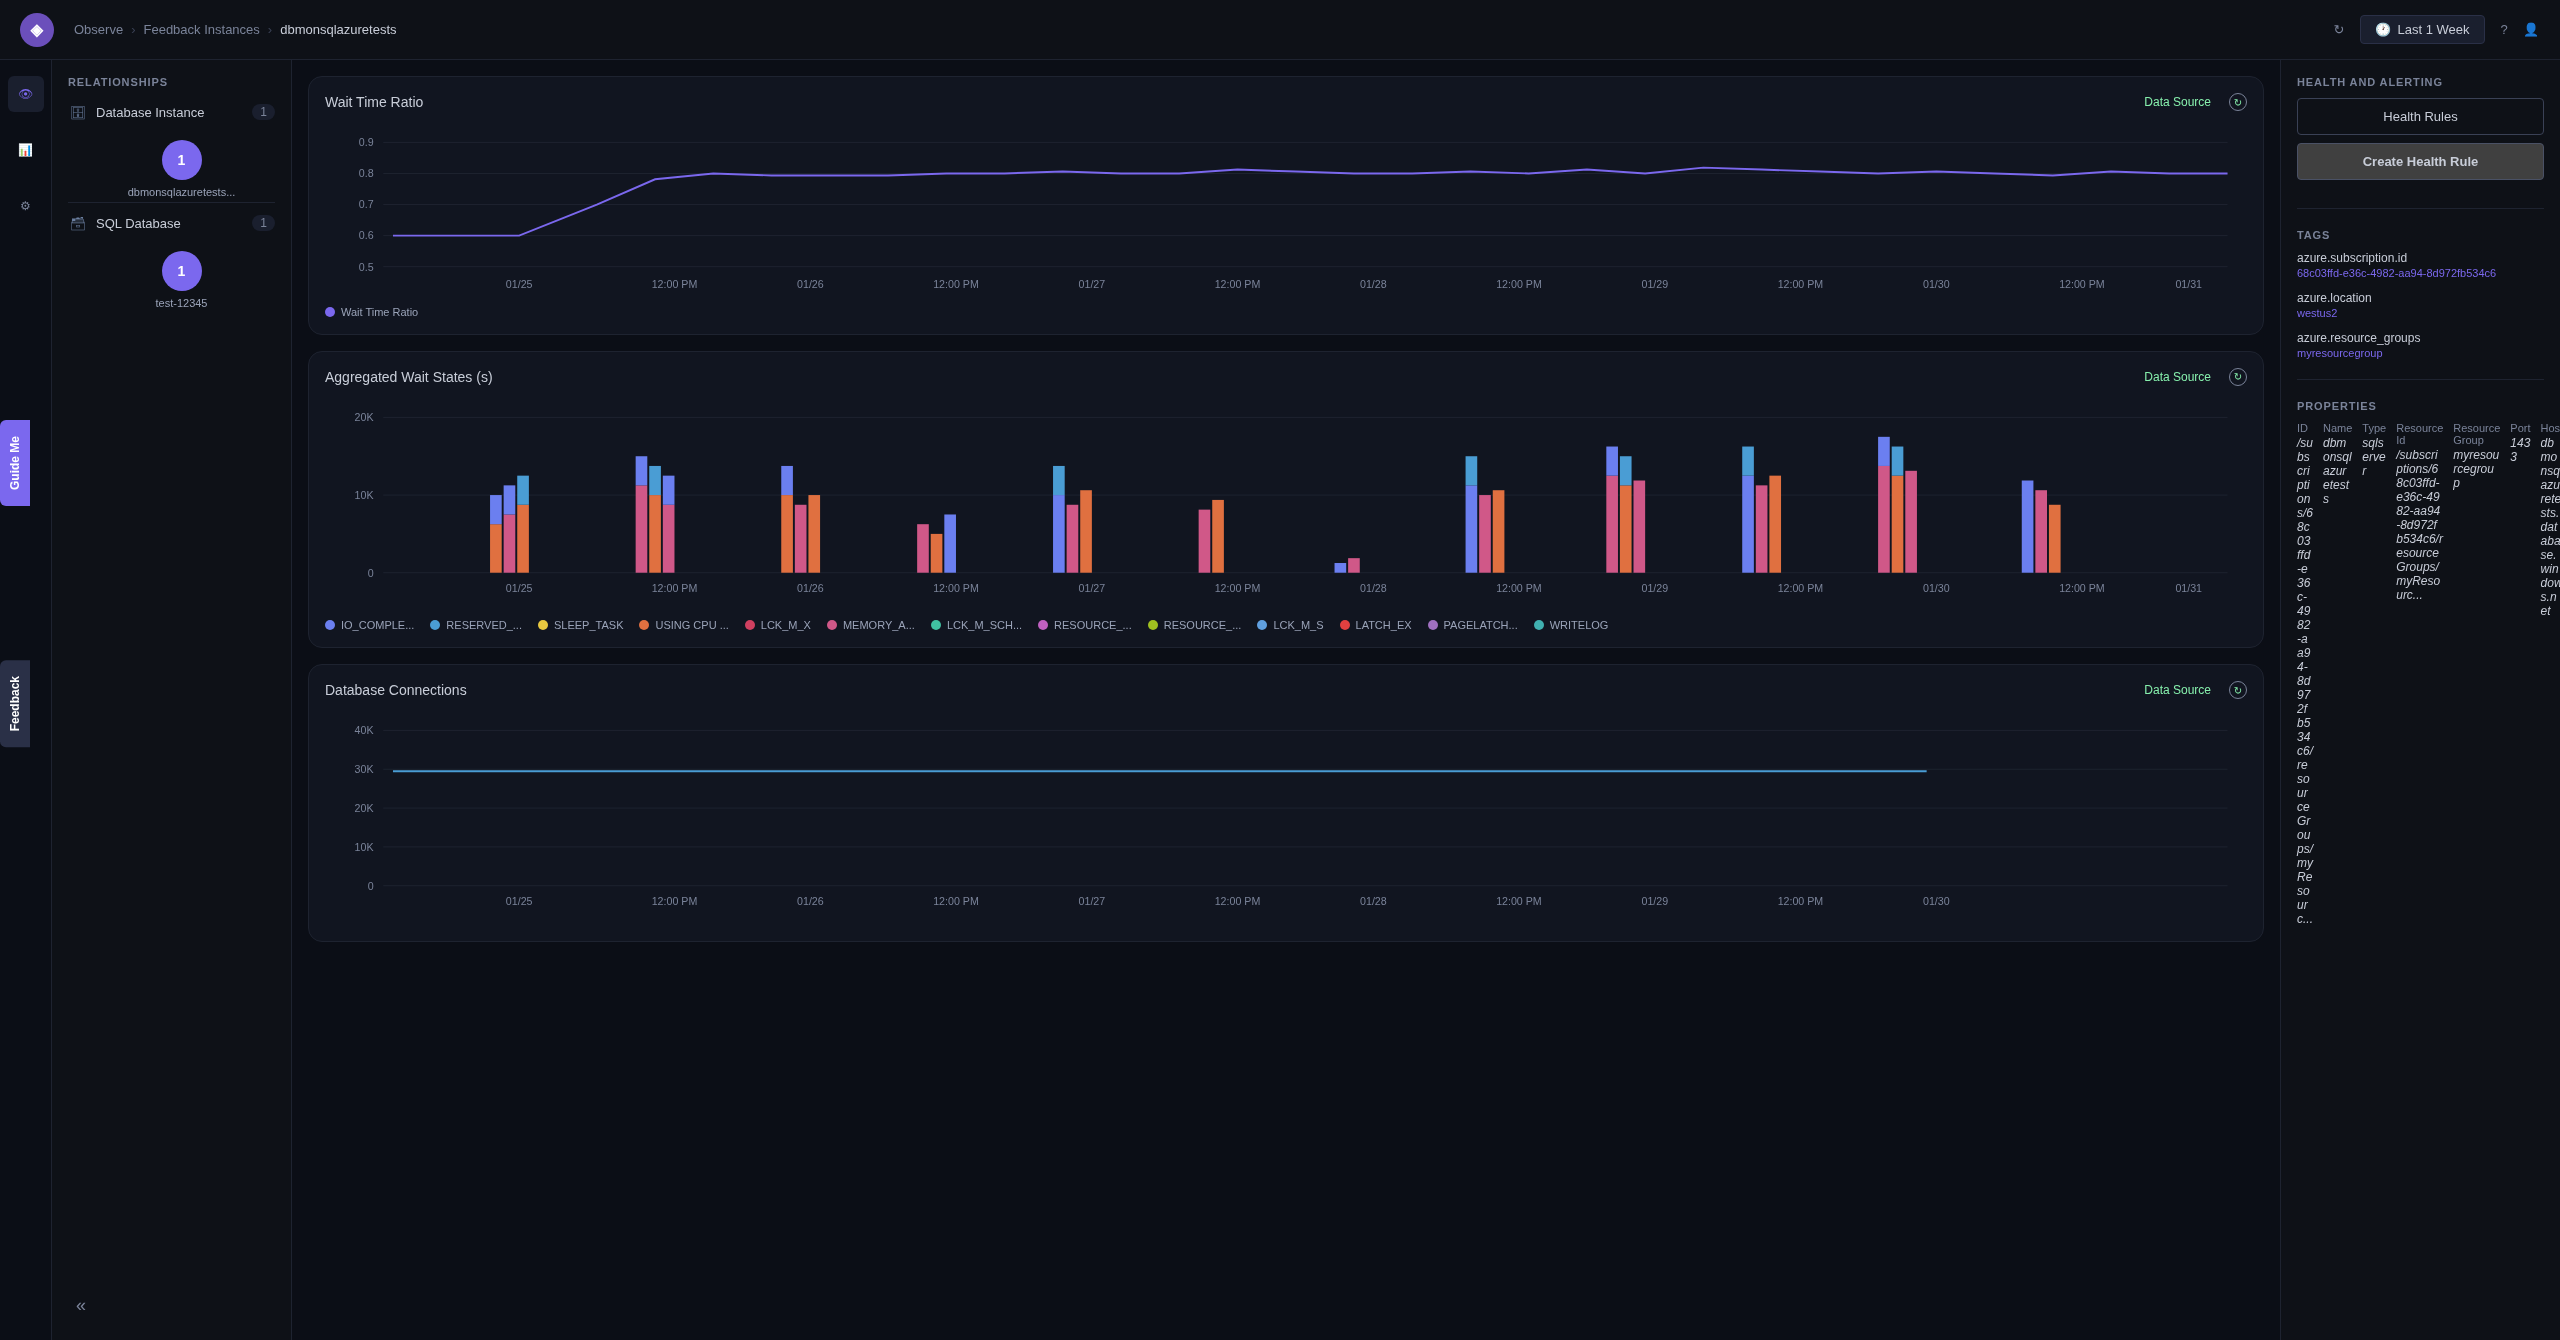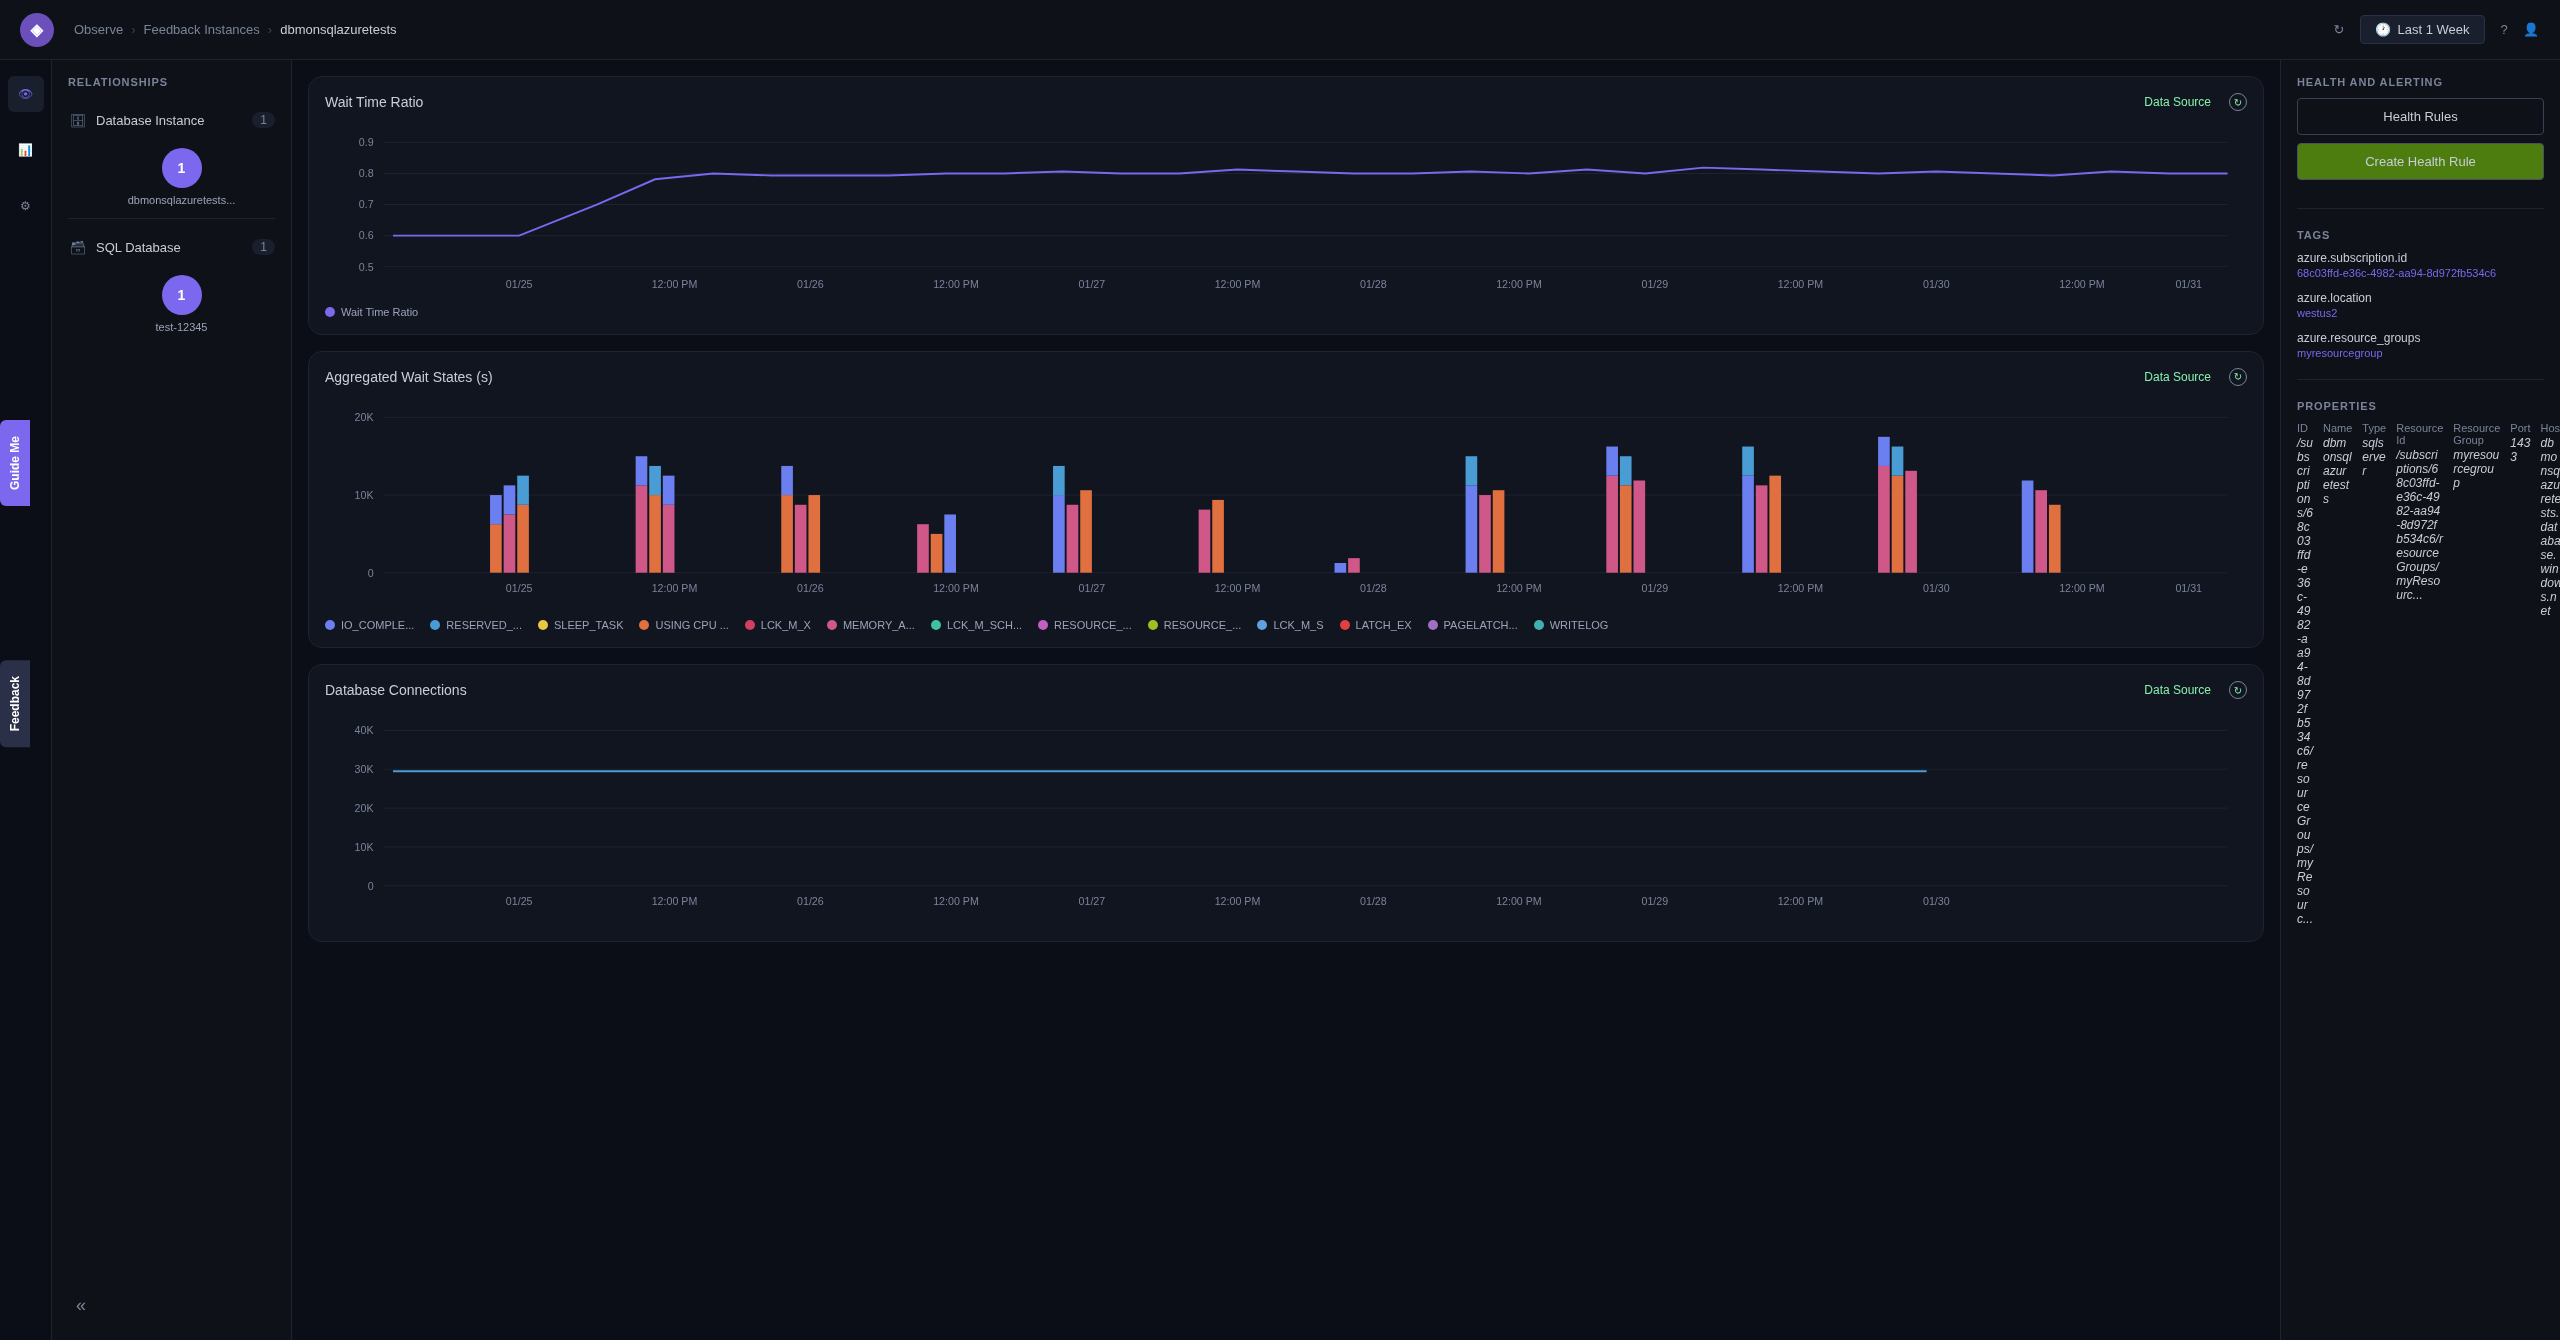--- a/index.html
+++ b/index.html
@@ -78,21 +78,21 @@
     .icon-rail-item.active {
       background: #1a1f2e; color: #7b68ee;
     }
 
     
     .sidebar {
       width: 240px;
       background: #0e1117;
       border-right: 1px solid #1e2330;
       padding: 16px;
-      display: flex; flex-direction: column; gap: 8px;
+      display: flex; flex-direction: column; gap: 0;
       overflow-y: auto;
     }
     .sidebar-title {
       font-size: 11px; font-weight: 600; color: #7a8399;
       letter-spacing: 0.08em; text-transform: uppercase;
       margin-bottom: 8px;
     }
     .sidebar-section { display: flex; flex-direction: column; gap: 12px; }
     .sidebar-entity {
       display: flex; align-items: center; justify-content: space-between;
@@ -196,21 +196,21 @@
     .rp-btn {
       width: 100%; padding: 10px;
       border-radius: 4px; border: none; cursor: pointer;
       font-size: 13px; font-weight: 500;
       margin-bottom: 8px;
     }
     .rp-btn-outline {
       background: transparent; border: 1px solid #3a4155; color: #c8cdd8;
     }
     .rp-btn-filled {
-      background: #4d7c0f; color: #c8cdd8; border: 1px solid #4a5165;
+      background: #404040; color: #c8cdd8; border: 1px solid #4a5165; font-weight: bold;
     }
     .tag-key { color: #c8cdd8; font-size: 12px; font-weight: 500; margin-bottom: 2px; }
     .tag-val { color: #7b68ee; font-size: 11px; word-break: break-all; }
     .prop-key { color: #7a8399; font-size: 11px; margin-bottom: 2px; font-weight: 500; }
     .prop-val { color: #c8cdd8; font-size: 12px; word-break: break-all; font-style: italic; }
     .rp-divider { height: 1px; background: #1e2330; margin: 4px 0; }
 
     
     .side-tab {
       position: fixed;

